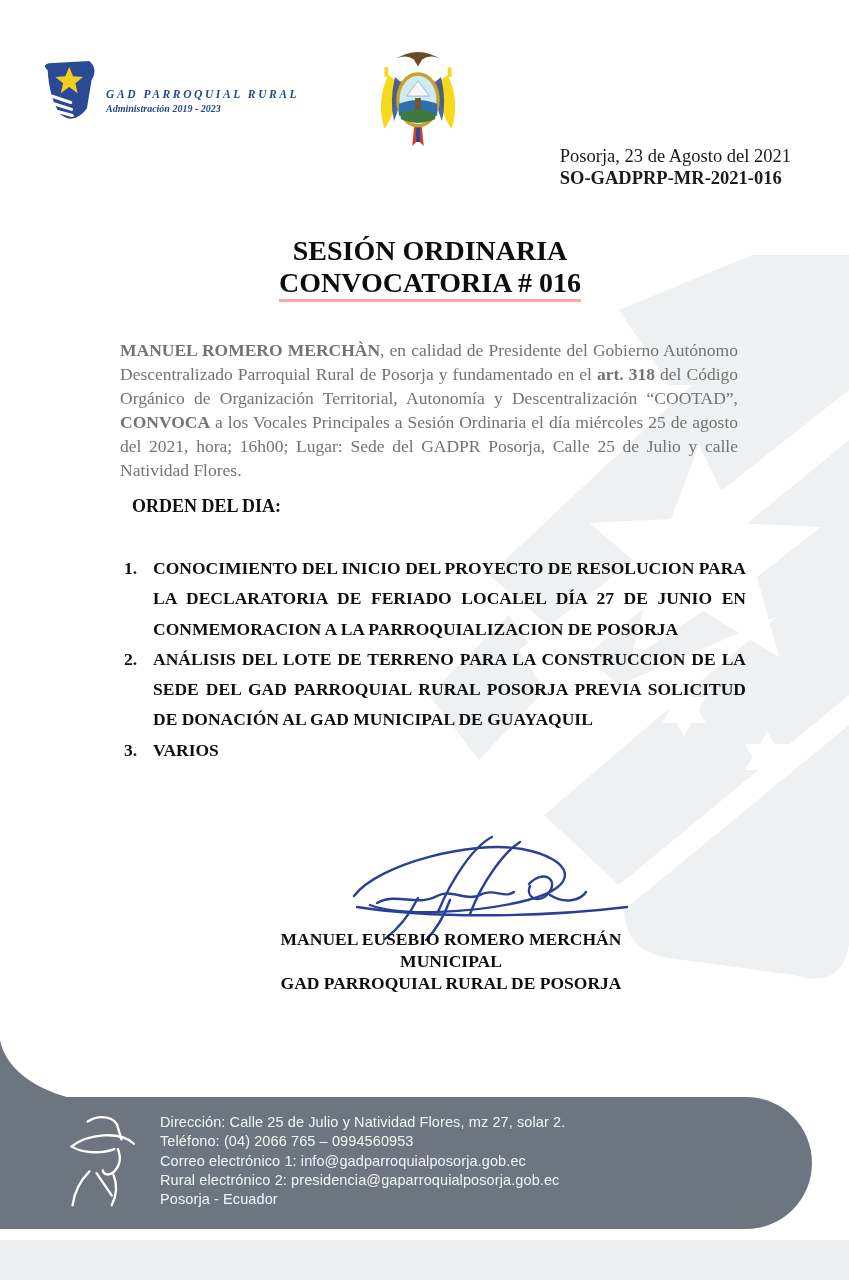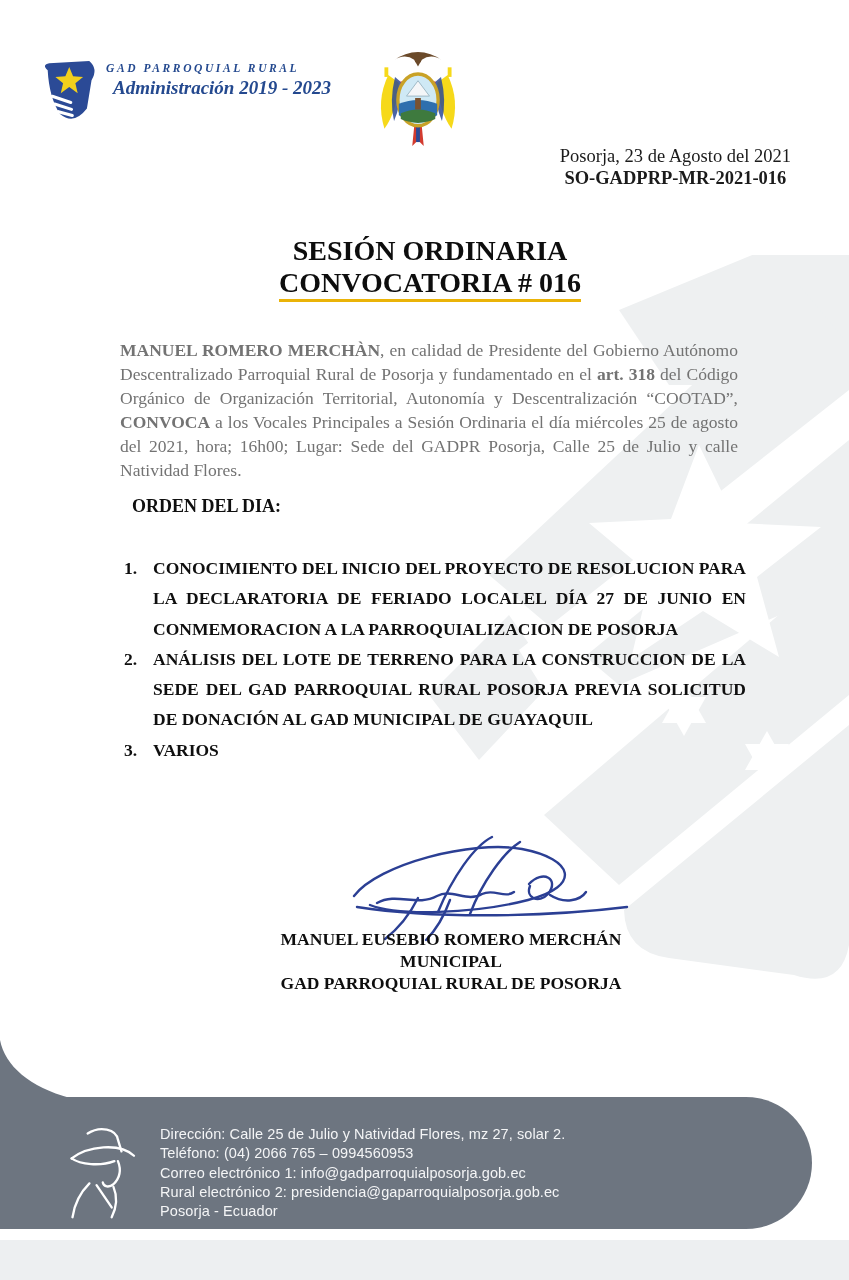--- a/index.html
+++ b/index.html
@@ -11,36 +11,36 @@
 
   
   .watermark { position:absolute; right:0; top:255px; width:480px; height:770px; pointer-events:none; }
 
   
   .logo { position:absolute; left:40px; top:52px; display:flex; align-items:flex-start; }
   .logo-mark { width:60px; height:84px; margin-right:6px; }
   .logo-text { padding-top:10px; color:#1e3c80; }
   .logo-org {
     font-family:"Liberation Serif", serif; font-weight:bold; font-style:italic;
-    font-size:11.5px; letter-spacing:2.6px; color:#24498f; white-space:nowrap;
+    font-size:11.5px; letter-spacing:2.6px; color:#24498f; white-space:nowrap;margin-top:26px;
   }
   .logo-name {
     font-weight:bold; font-size:38px; letter-spacing:1px; line-height:1.0;
     color:#1e3c80; margin-top:2px;
   }
-  .logo-admin { font-weight:bold; font-style:italic; font-size:19px; color:#24498f; margin-top:3px;margin-left:7px; }
+  .logo-admin { font-weight:bold; font-style:italic; font-size:10px; color:#24498f; margin-top:3px; }
 
   .coat { position:absolute; left:372px; top:46px; width:92px; height:104px; }
 
-  .dateblock { position:absolute; top:146px; right:58px; text-align:center; font-size:18.5px; line-height:1.18; }
+  .dateblock { position:absolute; top:146px; right:58px; text-align:left; font-size:18.5px; line-height:1.18; }
   .dateblock .ref { font-weight:bold; }
 
   
   .title { position:absolute; left:0; top:236px; width:860px; text-align:center; font-weight:bold; font-size:28px; line-height:1.05; color:#0d0d0d; }
-  .title .t2 { display:inline-block; border-bottom:3px solid #eab308; padding-bottom:1px; margin-top:3px; }
+  .title .t2 { display:inline-block; border-bottom:3px solid #fca5a5; padding-bottom:1px; margin-top:3px; }
 
   
   .intro {
     position:absolute; left:120px; top:338px; width:618px;
     font-size:17.5px; line-height:1.375; text-align:justify; color:#737373;
   }
   .intro b { font-weight:bold; }
 
   
   .orden { position:absolute; left:132px; top:496px; font-weight:bold; font-size:18px; color:#0f0f0f; }
@@ -56,21 +56,21 @@
     font-weight:bold; font-size:17.5px; line-height:1.26; color:#0e0e0e;
   }
 
   
   .footer-swoosh { position:absolute; left:0; top:1040px; width:70px; height:58px; }
   .footer {
     position:absolute; left:0; top:1097px; width:812px; height:132px;
     background:#6d7580; border-radius:0 68px 68px 0;
     font-family:"Liberation Sans", sans-serif; color:#f4f5f6;
   }
-  .footer-inner { display:flex; align-items:flex-start; padding:24px 0 0 58px; }
+  .footer-inner { display:flex; align-items:flex-start; padding:12px 0 0 58px; }
   .footer-icon { width:86px; height:98px; margin-right:16px; flex-shrink:0; }
   .footer-lines { font-size:14.5px; line-height:1.33; padding-top:4px; letter-spacing:0.1px; }
 
   .bottom-band { position:absolute; left:0; top:1240px; width:849px; height:40px; background:#edeff1; }
 </style>
 </head>
 <body>
 
 <div class="page">
 

